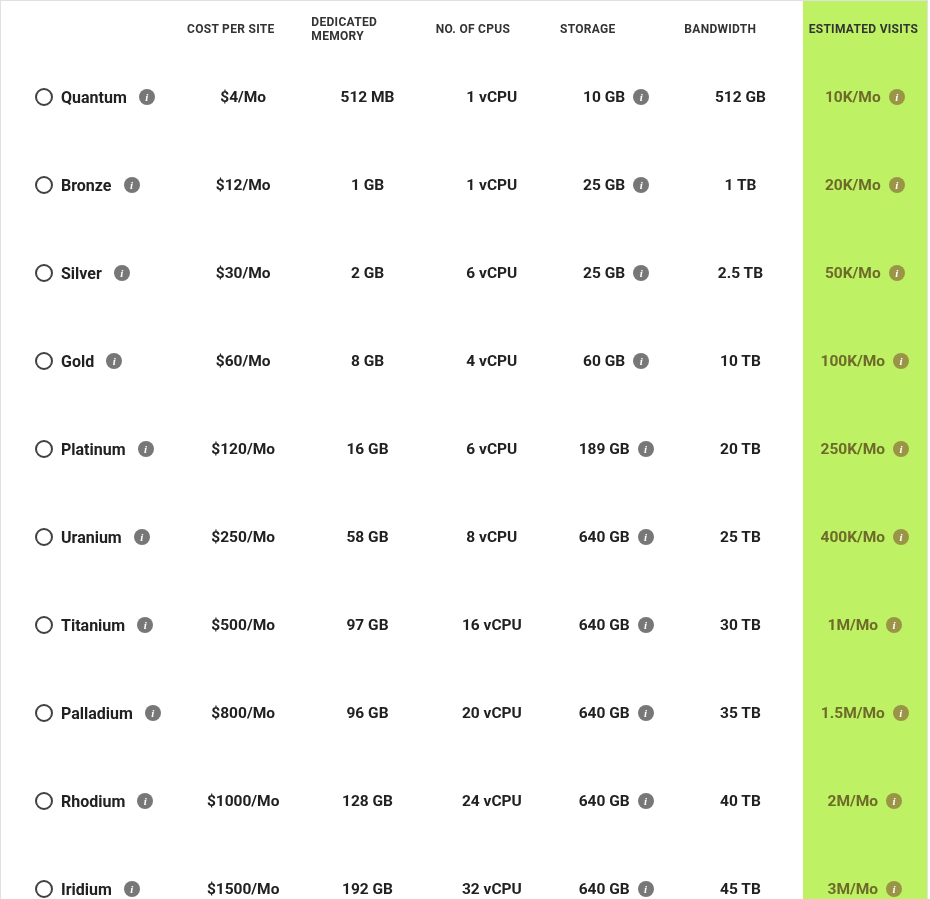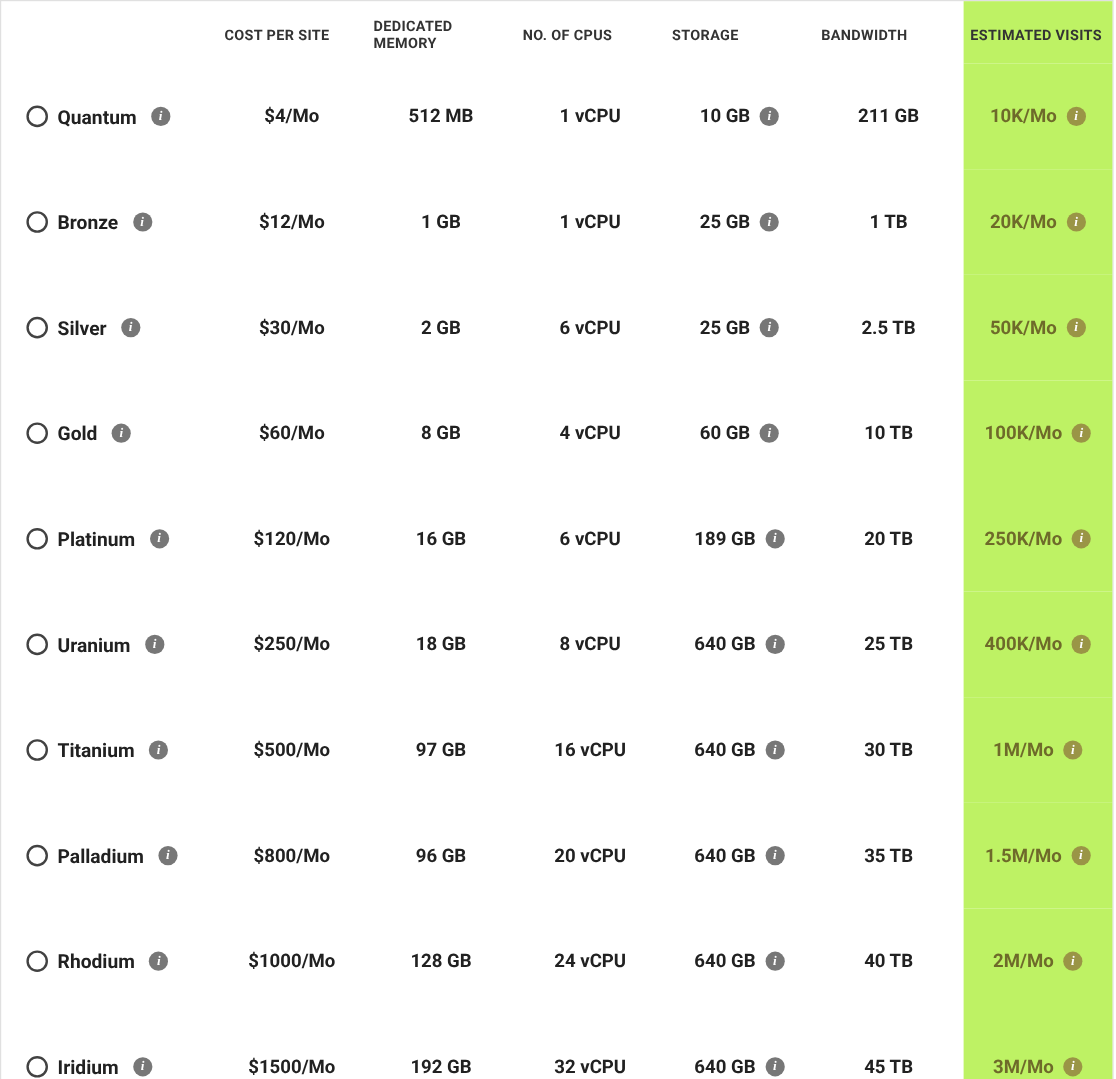--- a/index.html
+++ b/index.html
@@ -2,21 +2,21 @@
 <html><head>
 <meta charset="utf-8">
 <style>
   html,body{margin:0;padding:0;font-family:Roboto,"Helvetica Neue",Arial,sans-serif;background:#fff;color:#212121}
   .wrap{border:1px solid #e0e0e0;width:928px;box-sizing:border-box}
   table{width:100%;border-collapse:collapse;table-layout:fixed}
   col.plan{width:180px}  
   thead th{font-size:12px;font-weight:700;color:#333;text-align:left;padding:14px 6px 10px;letter-spacing:.3px}
   thead th.plan-head{}
   tbody td{text-align:center;vertical-align:middle;height:86px;font-size:15.5px;font-weight:700;color:#212121}
-  tbody td.plan-cell{text-align:center;padding-left:21px}
+  tbody td.plan-cell{text-align:center;padding-left:34px}
   .plan-inner{display:flex;align-items:center;gap:8px}
   .radio{width:18px;height:18px;border:2px solid #424242;border-radius:50%;box-sizing:border-box;flex:0 0 18px}
   .plan-name{font-weight:700;font-size:16px;color:#212121}
   .info{display:inline-flex;align-items:center;justify-content:center;width:16px;height:16px;border-radius:50%;background:#777;color:#fff;font-family:Georgia,serif;font-style:italic;font-weight:700;font-size:11px;line-height:16px;margin-left:4px;vertical-align:middle}
   .hl, thead th.hl-head{background:#bef264}
   .hl{color:#6e6a2a}
   .hl .info{background:#9a9546}
   td .cellwrap{display:inline-flex;align-items:center;gap:4px}
 </style>
 </head>
@@ -60,21 +60,21 @@
               <span>512 MB</span>
             </span></td>
           <td><span class="cellwrap">
               <span>1 vCPU</span>
             </span></td>
           <td><span class="cellwrap">
               <span>10 GB</span>
               <span class="info">i</span>
             </span></td>
           <td><span class="cellwrap">
-              <span>211 GB</span>
+              <span>512 GB</span>
             </span></td>
           <td class="hl"><span class="cellwrap">
               <span>10K/Mo</span>
               <span class="info">i</span>
             </span></td>
         </tr>
         <tr>
           <td class="plan-cell">
             <div class="plan-inner">
               <span class="radio"></span>
@@ -195,21 +195,21 @@
             <div class="plan-inner">
               <span class="radio"></span>
               <span class="plan-name">Uranium</span>
               <span class="info">i</span>
             </div>
           </td>
           <td><span class="cellwrap">
               <span>$250/Mo</span>
             </span></td>
           <td><span class="cellwrap">
-              <span>18 GB</span>
+              <span>58 GB</span>
             </span></td>
           <td><span class="cellwrap">
               <span>8 vCPU</span>
             </span></td>
           <td><span class="cellwrap">
               <span>640 GB</span>
               <span class="info">i</span>
             </span></td>
           <td><span class="cellwrap">
               <span>25 TB</span>

